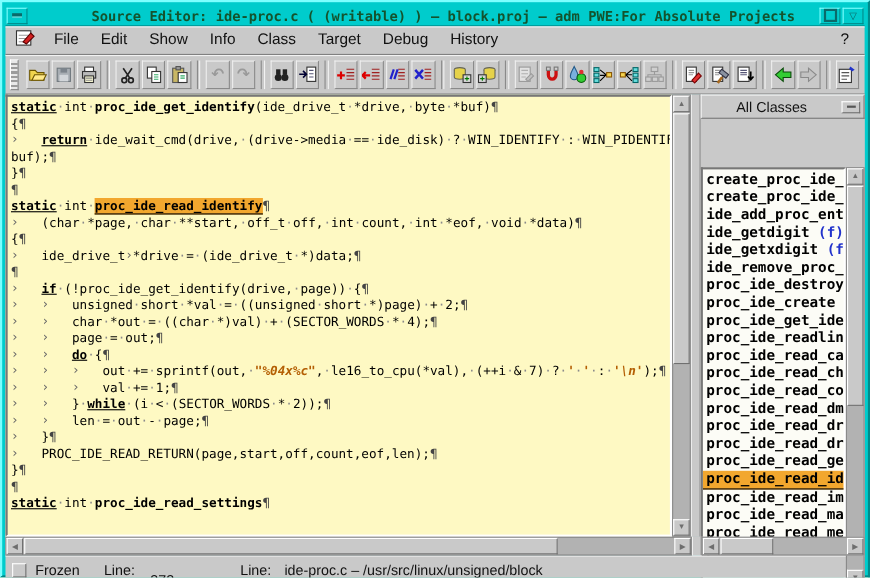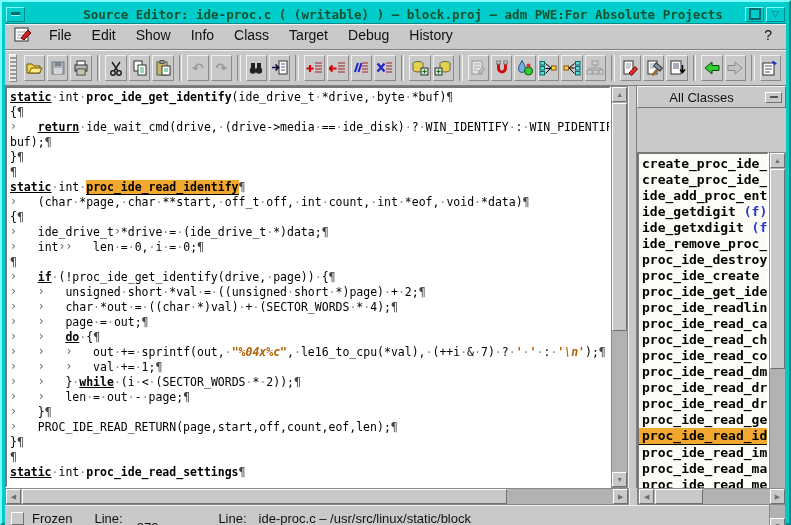--- a/index.html
+++ b/index.html
@@ -33,21 +33,21 @@
            border-top:1px solid var(--grey-hi);border-bottom:1px solid #808080;padding:0 4px;}
   .grip{width:7px;height:26px;margin-right:6px;border:1px solid #888;border-top-color:#fff;border-left-color:#fff;
         background:repeating-linear-gradient(180deg,#e8e8e8 0 2px,#9b9b9b 2px 4px);}
   .tbtn{width:26px;height:26px;display:flex;align-items:center;justify-content:center;background:var(--grey);
         border-top:1px solid #efefef;border-left:1px solid #efefef;border-right:1px solid #8a8a8a;border-bottom:1px solid #8a8a8a;
         margin:0 1px;box-sizing:border-box;}
   .tsep{width:2px;height:26px;margin:0 4px;border-left:1px solid #8a8a8a;border-right:1px solid #f2f2f2;}
   .glyph{font-size:14px;font-weight:bold;color:#9a9a9a;font-family:"DejaVu Sans",sans-serif;}
   
   .main{flex:0 0 402px;height:402px;background:var(--grey);display:flex;}
-  .editor{width:612px;box-sizing:border-box;background:#ffffff;border:2px solid;border-color:#777 #fff #fff #777;
+  .editor{width:612px;box-sizing:border-box;background:#fef9c3;border:2px solid;border-color:#777 #fff #fff #777;
           overflow:hidden;padding:2px 0 0 3px;}
   .cl{white-space:pre;tab-size:4;font-family:"DejaVu Sans Mono",monospace;font-size:11.5px;line-height:15px;color:#000;}
   .cl .k{font-weight:bold;text-decoration:underline;}
   .cl .f{font-weight:bold;}
   .cl .hl{font-weight:bold;background:var(--sel);border-bottom:1px solid #000;}
   .cl .s{color:var(--str);font-style:italic;font-weight:bold;}
   .cl .sp{color:#8a8a8a;}
   .cl .nl{color:#444;}
   .cl .tab{position:relative;}
   .cl .tab::before{content:"\203A";position:absolute;left:0;top:-1px;color:#666;}
@@ -343,21 +343,20 @@
         <div class="cl"><span class="k">static</span><span class="sp">·</span><span>int</span><span class="sp">·</span><span class="f">proc_ide_get_identify</span><span>(ide_drive_t</span><span class="sp">·</span><span>*drive,</span><span class="sp">·</span><span>byte</span><span class="sp">·</span><span>*buf)</span><span class="nl">¶</span></div>
         <div class="cl"><span>{</span><span class="nl">¶</span></div>
         <div class="cl"><span class="tab">	</span><span class="k">return</span><span class="sp">·</span><span>ide_wait_cmd(drive,</span><span class="sp">·</span><span>(drive-&gt;media</span><span class="sp">·</span><span>==</span><span class="sp">·</span><span>ide_disk)</span><span class="sp">·</span><span>?</span><span class="sp">·</span><span>WIN_IDENTIFY</span><span class="sp">·</span><span>:</span><span class="sp">·</span><span>WIN_PIDENTIFY,</span></div>
         <div class="cl"><span>buf);</span><span class="nl">¶</span></div>
         <div class="cl"><span>}</span><span class="nl">¶</span></div>
         <div class="cl"><span class="nl">¶</span></div>
         <div class="cl"><span class="k">static</span><span class="sp">·</span><span>int</span><span class="sp">·</span><span class="hl">proc_ide_read_identify</span><span class="nl">¶</span></div>
         <div class="cl"><span class="tab">	</span><span>(char</span><span class="sp">·</span><span>*page,</span><span class="sp">·</span><span>char</span><span class="sp">·</span><span>**start,</span><span class="sp">·</span><span>off_t</span><span class="sp">·</span><span>off,</span><span class="sp">·</span><span>int</span><span class="sp">·</span><span>count,</span><span class="sp">·</span><span>int</span><span class="sp">·</span><span>*eof,</span><span class="sp">·</span><span>void</span><span class="sp">·</span><span>*data)</span><span class="nl">¶</span></div>
         <div class="cl"><span>{</span><span class="nl">¶</span></div>
         <div class="cl"><span class="tab">	</span><span>ide_drive_t</span><span class="tab">	</span><span>*drive</span><span class="sp">·</span><span>=</span><span class="sp">·</span><span>(ide_drive_t</span><span class="sp">·</span><span>*)data;</span><span class="nl">¶</span></div>
-        <div class="cl"><span class="tab">	</span><span>int</span><span class="tab">	</span><span class="tab">	</span><span>len</span><span class="sp">·</span><span>=</span><span class="sp">·</span><span>0,</span><span class="sp">·</span><span>i</span><span class="sp">·</span><span>=</span><span class="sp">·</span><span>0;</span><span class="nl">¶</span></div>
         <div class="cl"><span class="nl">¶</span></div>
         <div class="cl"><span class="tab">	</span><span class="k">if</span><span class="sp">·</span><span>(!proc_ide_get_identify(drive,</span><span class="sp">·</span><span>page))</span><span class="sp">·</span><span>{</span><span class="nl">¶</span></div>
         <div class="cl"><span class="tab">	</span><span class="tab">	</span><span>unsigned</span><span class="sp">·</span><span>short</span><span class="sp">·</span><span>*val</span><span class="sp">·</span><span>=</span><span class="sp">·</span><span>((unsigned</span><span class="sp">·</span><span>short</span><span class="sp">·</span><span>*)page)</span><span class="sp">·</span><span>+</span><span class="sp">·</span><span>2;</span><span class="nl">¶</span></div>
         <div class="cl"><span class="tab">	</span><span class="tab">	</span><span>char</span><span class="sp">·</span><span>*out</span><span class="sp">·</span><span>=</span><span class="sp">·</span><span>((char</span><span class="sp">·</span><span>*)val)</span><span class="sp">·</span><span>+</span><span class="sp">·</span><span>(SECTOR_WORDS</span><span class="sp">·</span><span>*</span><span class="sp">·</span><span>4);</span><span class="nl">¶</span></div>
         <div class="cl"><span class="tab">	</span><span class="tab">	</span><span>page</span><span class="sp">·</span><span>=</span><span class="sp">·</span><span>out;</span><span class="nl">¶</span></div>
         <div class="cl"><span class="tab">	</span><span class="tab">	</span><span class="k">do</span><span class="sp">·</span><span>{</span><span class="nl">¶</span></div>
         <div class="cl"><span class="tab">	</span><span class="tab">	</span><span class="tab">	</span><span>out</span><span class="sp">·</span><span>+=</span><span class="sp">·</span><span>sprintf(out,</span><span class="sp">·</span><span class="s">"%04x%c"</span><span>,</span><span class="sp">·</span><span>le16_to_cpu(*val),</span><span class="sp">·</span><span>(++i</span><span class="sp">·</span><span>&amp;</span><span class="sp">·</span><span>7)</span><span class="sp">·</span><span>?</span><span class="sp">·</span><span class="s">'</span><span class="sp">·</span><span class="s">'</span><span class="sp">·</span><span>:</span><span class="sp">·</span><span class="s">'\n'</span><span>);</span><span class="nl">¶</span></div>
         <div class="cl"><span class="tab">	</span><span class="tab">	</span><span class="tab">	</span><span>val</span><span class="sp">·</span><span>+=</span><span class="sp">·</span><span>1;</span><span class="nl">¶</span></div>
         <div class="cl"><span class="tab">	</span><span class="tab">	</span><span>}</span><span class="sp">·</span><span class="k">while</span><span class="sp">·</span><span>(i</span><span class="sp">·</span><span>&lt;</span><span class="sp">·</span><span>(SECTOR_WORDS</span><span class="sp">·</span><span>*</span><span class="sp">·</span><span>2));</span><span class="nl">¶</span></div>
         <div class="cl"><span class="tab">	</span><span class="tab">	</span><span>len</span><span class="sp">·</span><span>=</span><span class="sp">·</span><span>out</span><span class="sp">·</span><span>-</span><span class="sp">·</span><span>page;</span><span class="nl">¶</span></div>
@@ -433,16 +432,16 @@
       <div class="sb-btn" style="right:0;top:0;">▶</div>
     </div>
   </div>
 
   <div class="statusbar">
     <div class="toggle"></div>
     <span class="st-frozen">Frozen</span>
     <span class="st-linelabel">Line:</span>
     <span class="st-linevalue">372</span>
     <span class="st-filelabel">Line:</span>
-    <span>ide-proc.c – /usr/src/linux/static/block</span>
+    <span>ide-proc.c – /usr/src/linux/unsigned/block</span>
   </div>
 
 </div>
 
 </body></html>

